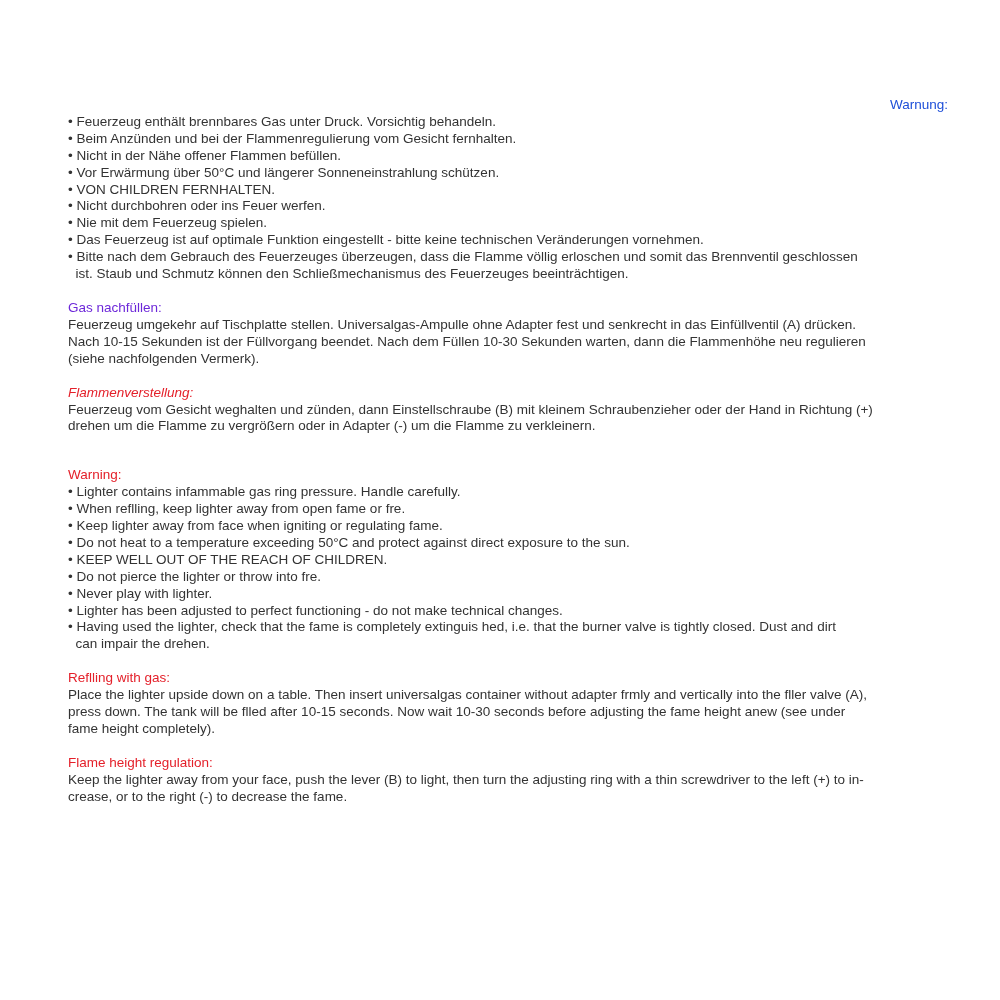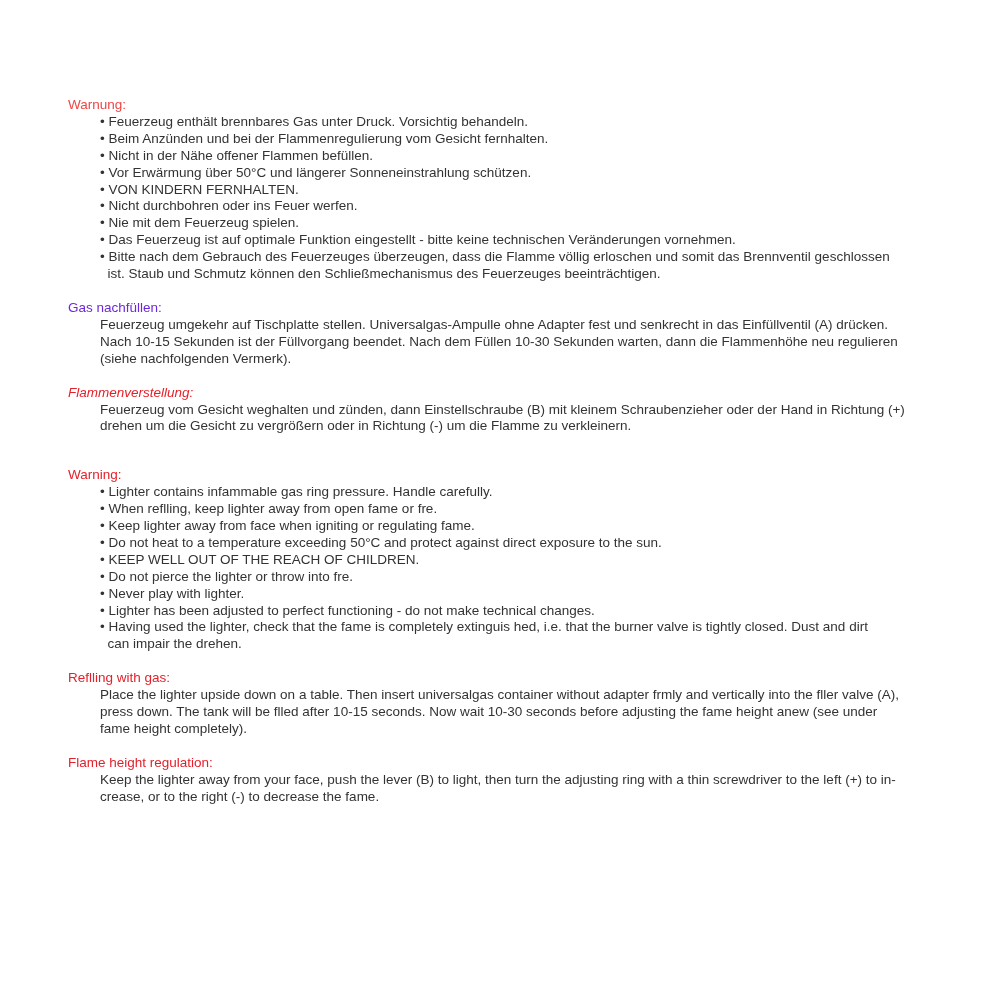--- a/index.html
+++ b/index.html
@@ -27,50 +27,49 @@
   .section:last-child { margin-bottom: 0; }
   .section-heading {
     color: #e4202a;
     font-size: 13.5px;
     line-height: 16.9px;
     font-weight: 400;
   }
   .text-line {
     white-space: pre;
     color: #333333;
-    margin-left: 32px;
   }
 </style>
 </head>
 <body>
 
 <div class="sheet">
     <div class="section">
-      <div class="section-heading" style="color: #ef4444;">Warnung:</div>
+      <div class="section-heading" style="color: #1d4ed8; text-align: right;">Warnung:</div>
       <div class="text-line">• Feuerzeug enthält brennbares Gas unter Druck. Vorsichtig behandeln.</div>
       <div class="text-line">• Beim Anzünden und bei der Flammenregulierung vom Gesicht fernhalten.</div>
       <div class="text-line">• Nicht in der Nähe offener Flammen befüllen.</div>
       <div class="text-line">• Vor Erwärmung über 50°C und längerer Sonneneinstrahlung schützen.</div>
-      <div class="text-line">• VON KINDERN FERNHALTEN.</div>
+      <div class="text-line">• VON CHILDREN FERNHALTEN.</div>
       <div class="text-line">• Nicht durchbohren oder ins Feuer werfen.</div>
       <div class="text-line">• Nie mit dem Feuerzeug spielen.</div>
       <div class="text-line">• Das Feuerzeug ist auf optimale Funktion eingestellt - bitte keine technischen Veränderungen vornehmen.</div>
       <div class="text-line">• Bitte nach dem Gebrauch des Feuerzeuges überzeugen, dass die Flamme völlig erloschen und somit das Brennventil geschlossen</div>
       <div class="text-line">  ist. Staub und Schmutz können den Schließmechanismus des Feuerzeuges beeinträchtigen.</div>
     </div>
     <div class="section">
       <div class="section-heading" style="color: #6d28d9;">Gas nachfüllen:</div>
       <div class="text-line">Feuerzeug umgekehr auf Tischplatte stellen. Universalgas-Ampulle ohne Adapter fest und senkrecht in das Einfüllventil (A) drücken.</div>
       <div class="text-line">Nach 10-15 Sekunden ist der Füllvorgang beendet. Nach dem Füllen 10-30 Sekunden warten, dann die Flammenhöhe neu regulieren</div>
       <div class="text-line">(siehe nachfolgenden Vermerk).</div>
     </div>
     <div class="section">
       <div class="section-heading" style="color: rgb(228, 32, 42); font-style: italic;">Flammenverstellung:</div>
       <div class="text-line">Feuerzeug vom Gesicht weghalten und zünden, dann Einstellschraube (B) mit kleinem Schraubenzieher oder der Hand in Richtung (+)</div>
-      <div class="text-line">drehen um die Gesicht zu vergrößern oder in Richtung (-) um die Flamme zu verkleinern.</div>
+      <div class="text-line">drehen um die Flamme zu vergrößern oder in Adapter (-) um die Flamme zu verkleinern.</div>
     </div>
     <div class="section">
       <div class="section-heading" style="color: rgb(228, 32, 42); margin-top: 32px;">Warning:</div>
       <div class="text-line">• Lighter contains infammable gas ring pressure. Handle carefully.</div>
       <div class="text-line">• When reflling, keep lighter away from open fame or fre.</div>
       <div class="text-line">• Keep lighter away from face when igniting or regulating fame.</div>
       <div class="text-line">• Do not heat to a temperature exceeding 50°C and protect against direct exposure to the sun.</div>
       <div class="text-line">• KEEP WELL OUT OF THE REACH OF CHILDREN.</div>
       <div class="text-line">• Do not pierce the lighter or throw into fre.</div>
       <div class="text-line">• Never play with lighter.</div>

